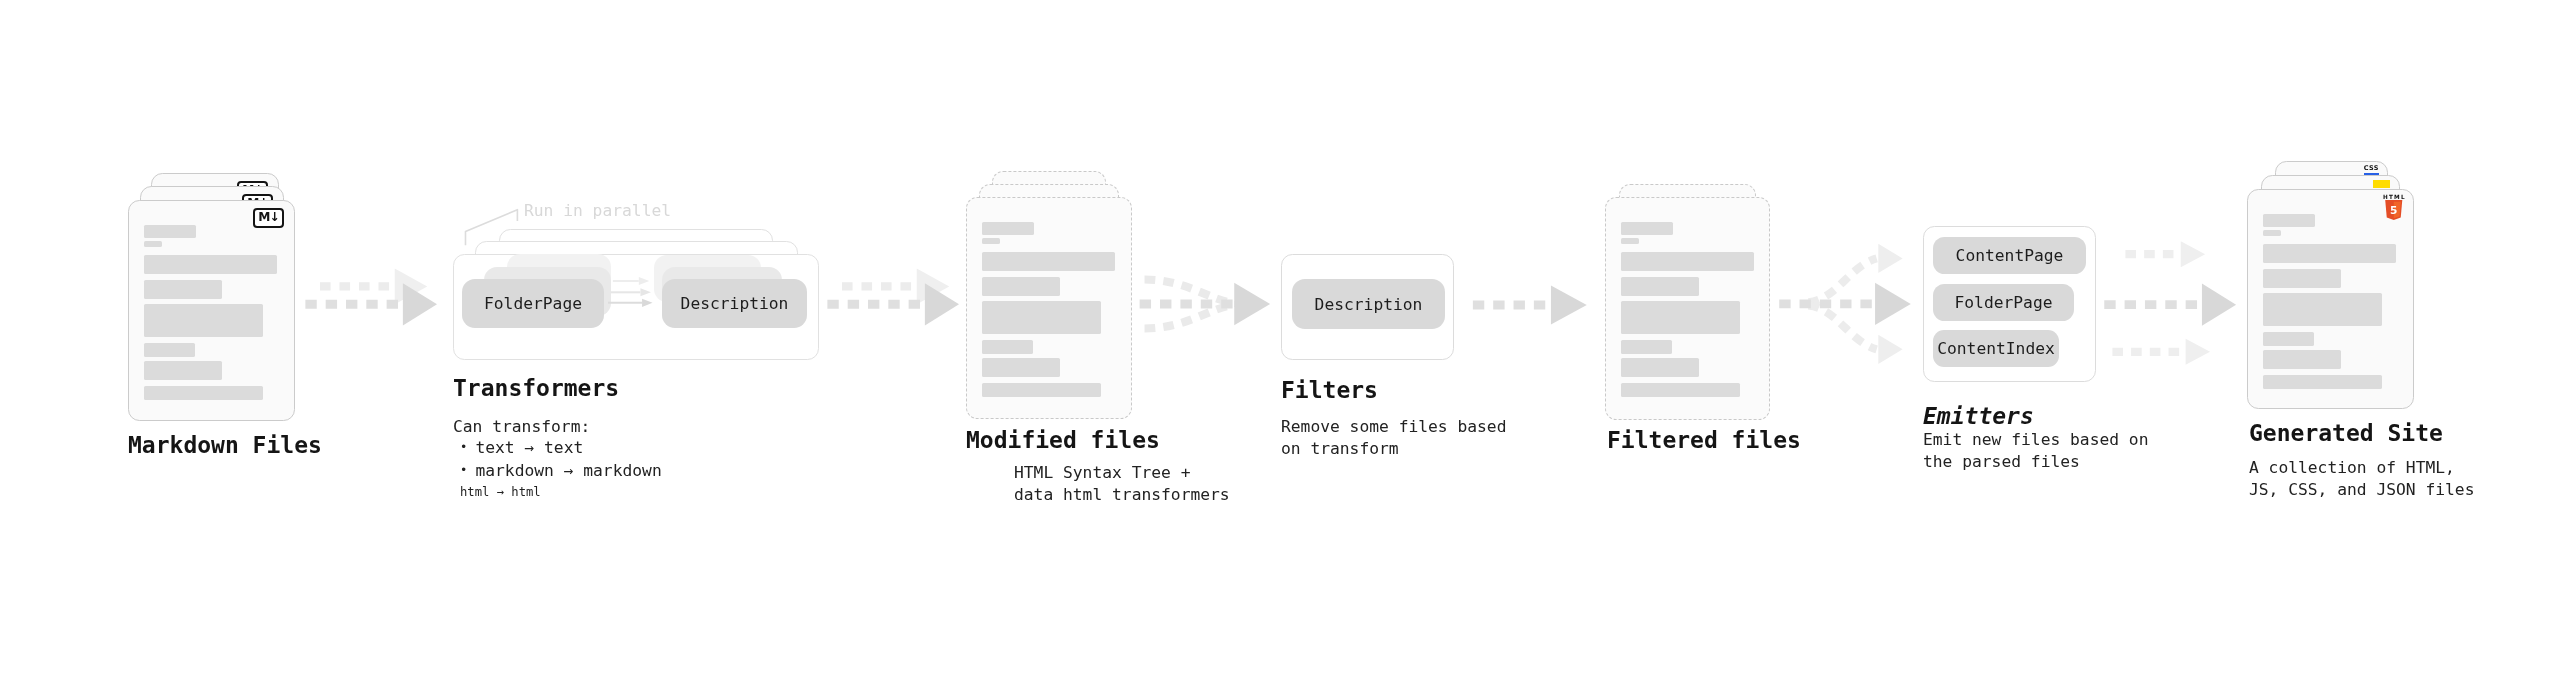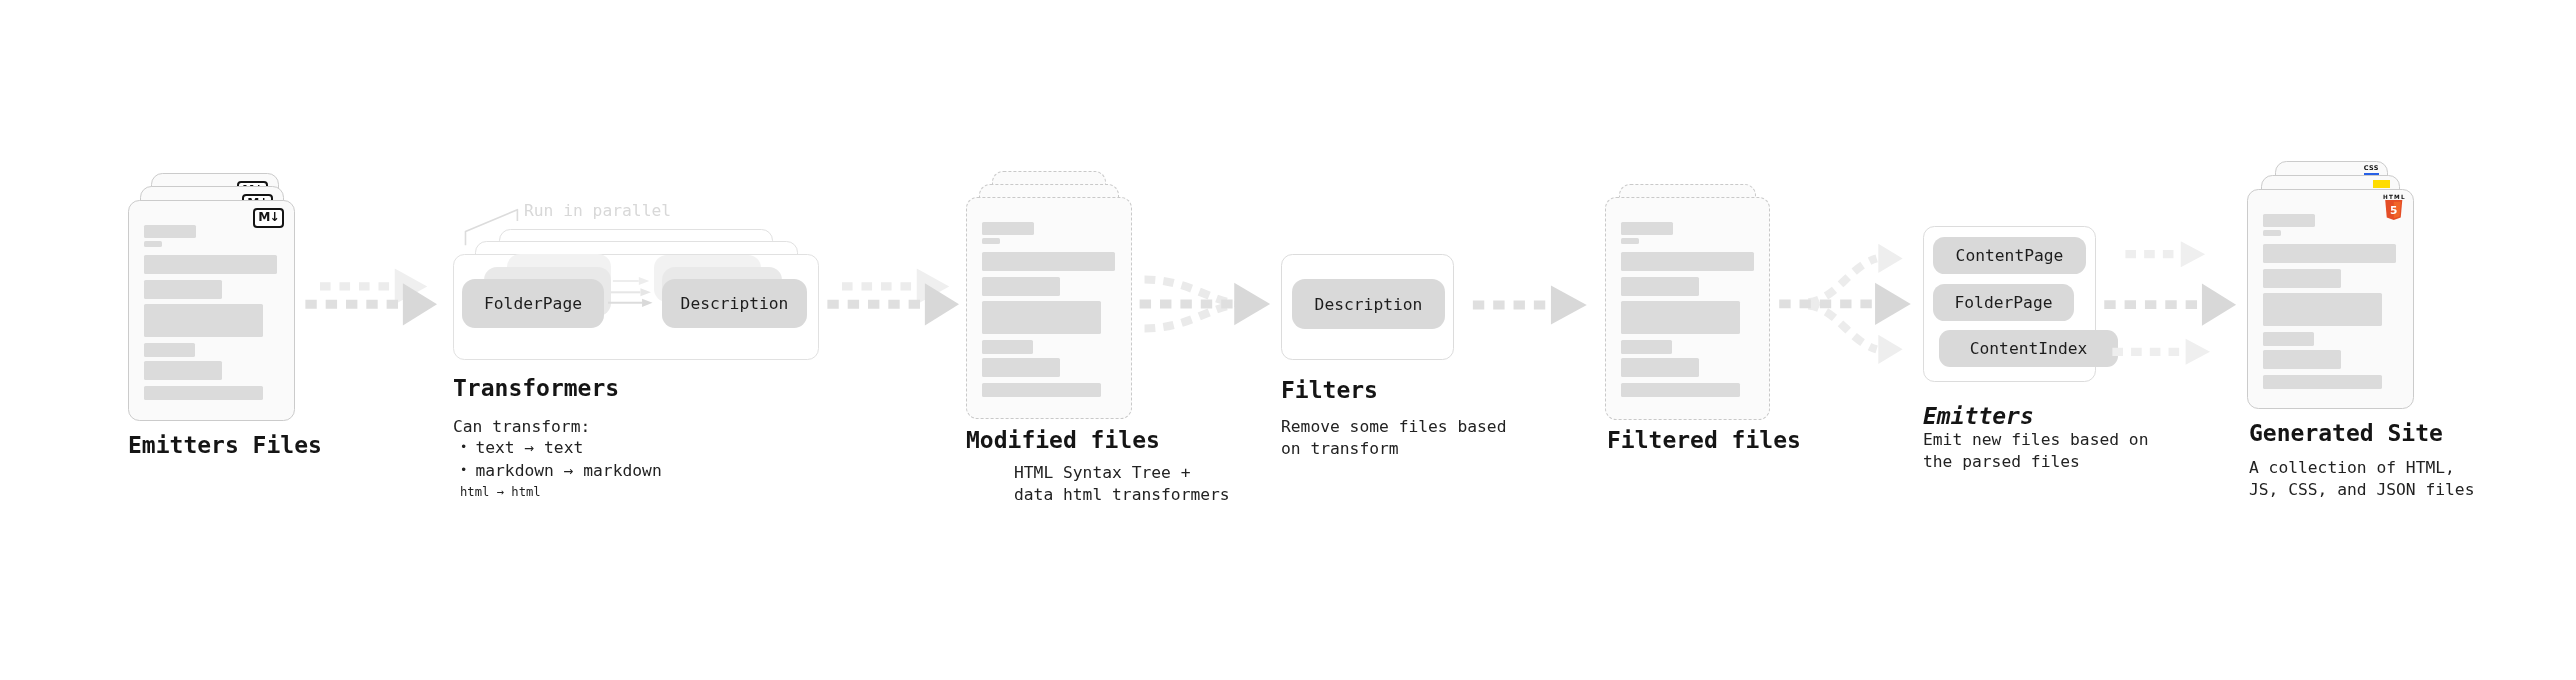--- a/index.html
+++ b/index.html
@@ -51,21 +51,21 @@
           <i style="top: 24.4px; width: 52px; height: 12.2px;"></i>
           <i style="top: 40px; width: 18.7px; height: 5.7px;"></i>
           <i style="top: 54px; width: 133px; height: 18.7px;"></i>
           <i style="top: 79px; width: 78px; height: 18.7px;"></i>
           <i style="top: 103px; width: 119px; height: 32.5px;"></i>
           <i style="top: 142px; width: 51px; height: 14px;"></i>
           <i style="top: 160px; width: 78px; height: 18.7px;"></i>
           <i style="top: 185px; width: 119px; height: 14px;"></i>
         </div>
     </div>
-    <div class="title" style="left:128px;top:432px;">Emitters Files</div>
+    <div class="title" style="left:128px;top:432px;">Markdown Files</div>
   </section>
 
   <svg style="left:302px;top:262px;" width="140" height="65" viewBox="0 0 172 80">
     <line x1="22" y1="30" x2="112" y2="30" stroke="#ececec" stroke-width="10" stroke-dasharray="13 11"></line>
     <polygon points="114,8 154,30 114,52" fill="#efefef"></polygon>
     <line x1="4" y1="52" x2="122" y2="52" stroke="#dfdfdf" stroke-width="11" stroke-dasharray="14 11"></line>
     <polygon points="124,26 166,52 124,78" fill="#d8d8d8"></polygon>
   </svg>
 
   <section>
@@ -178,21 +178,21 @@
     <path d="M 40,84 C 75,88 90,128 124,138" fill="none" stroke="#ececec" stroke-width="10" stroke-dasharray="13 10"></path>
     <polygon points="126,120 156,138 126,156" fill="#eeeeee"></polygon>
     <line x1="4" y1="82" x2="120" y2="82" stroke="#dfdfdf" stroke-width="11" stroke-dasharray="14 11"></line>
     <polygon points="122,56 166,82 122,108" fill="#d8d8d8"></polygon>
   </svg>
 
   <section>
     <div class="frame" style="left:1923px;top:226px;width:173px;height:156px;border-color:#dcdcdc;"></div>
     <div class="pill" style="left:1933px;top:237px;width:153px;height:37px;border-radius:11.4px;">ContentPage</div>
     <div class="pill" style="left:1933px;top:284px;width:141px;height:37px;border-radius:11.4px;">FolderPage</div>
-    <div class="pill" style="left:1933px;top:330px;width:179px;height:37px;border-radius:11px;margin-left:6px;">ContentIndex</div>
+    <div class="pill" style="left:1933px;top:330px;width:126px;height:37px;border-radius:11px;">ContentIndex</div>
     <div class="title" style="left:1923px;top:403px;font-style:italic;">Emitters</div>
     <div class="desc" style="left:1923px;top:429px;">
       <div>Emit new files based on</div>
       <div>the parsed files</div>
     </div>
   </section>
 
   <svg style="left:2101px;top:241px;" width="140" height="124" viewBox="0 0 172 152">
     <line x1="30" y1="16" x2="96" y2="16" stroke="#eeeeee" stroke-width="10" stroke-dasharray="13 10"></line>
     <polygon points="98,0 128,16 98,32" fill="#efefef"></polygon>

